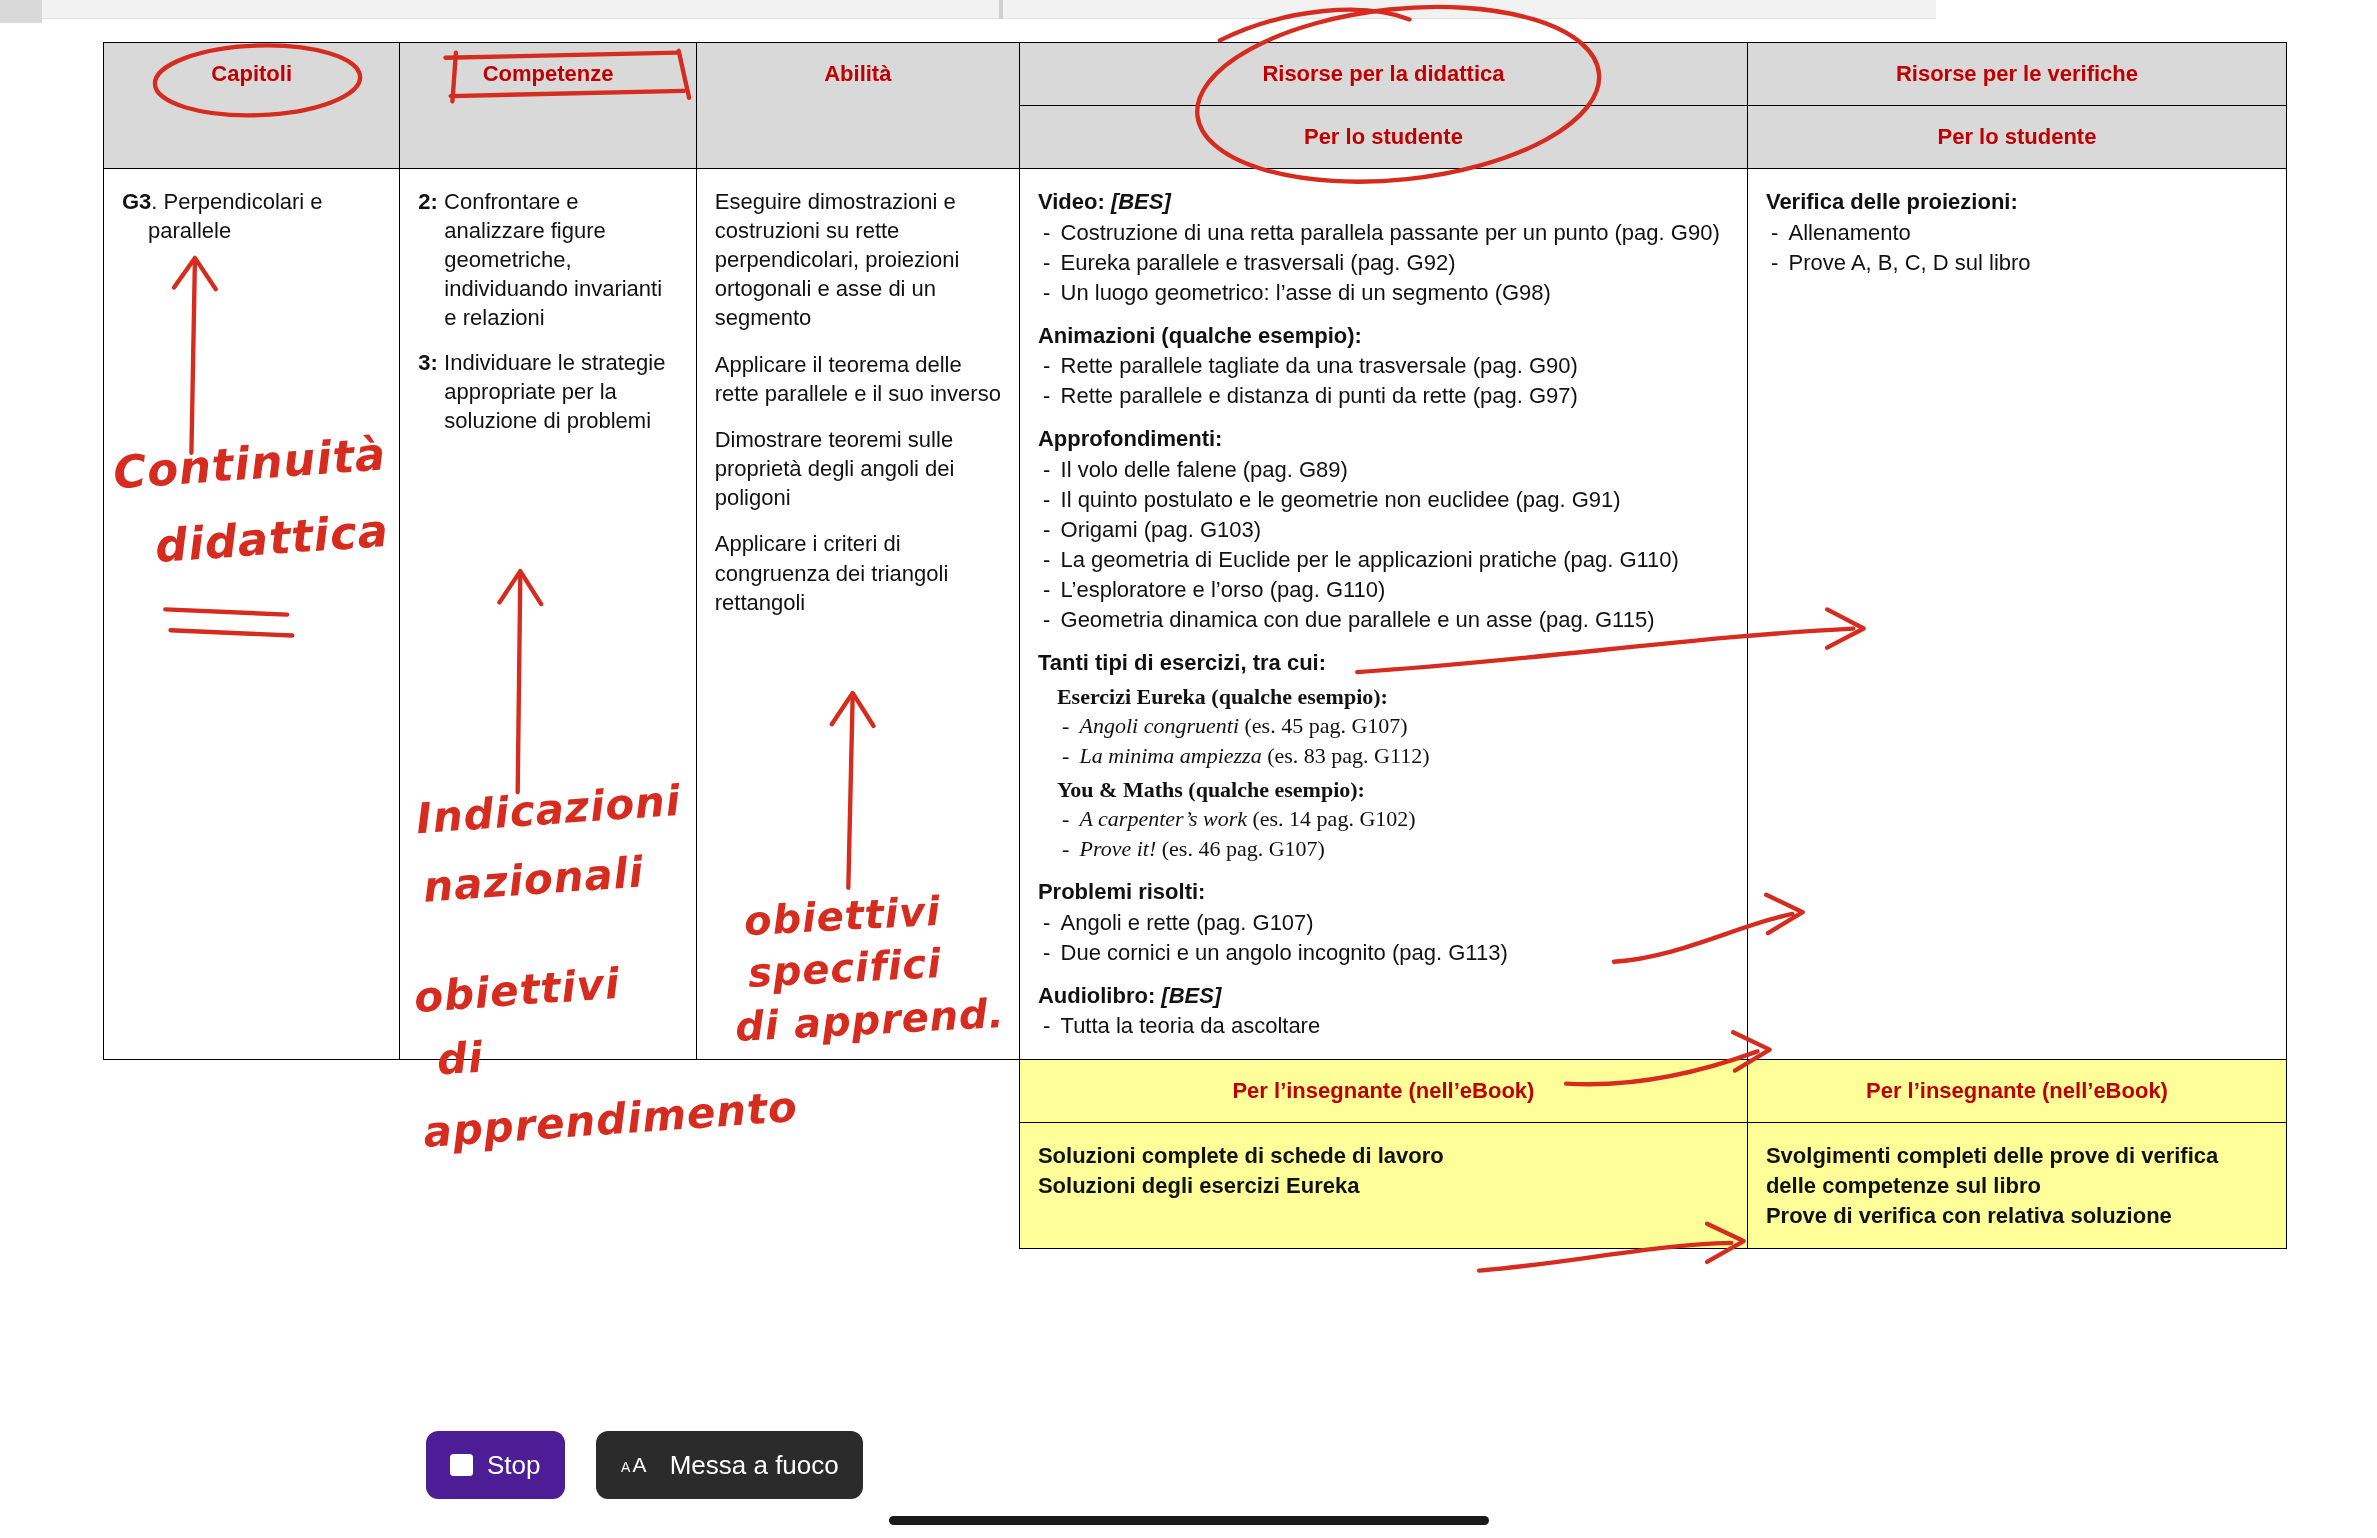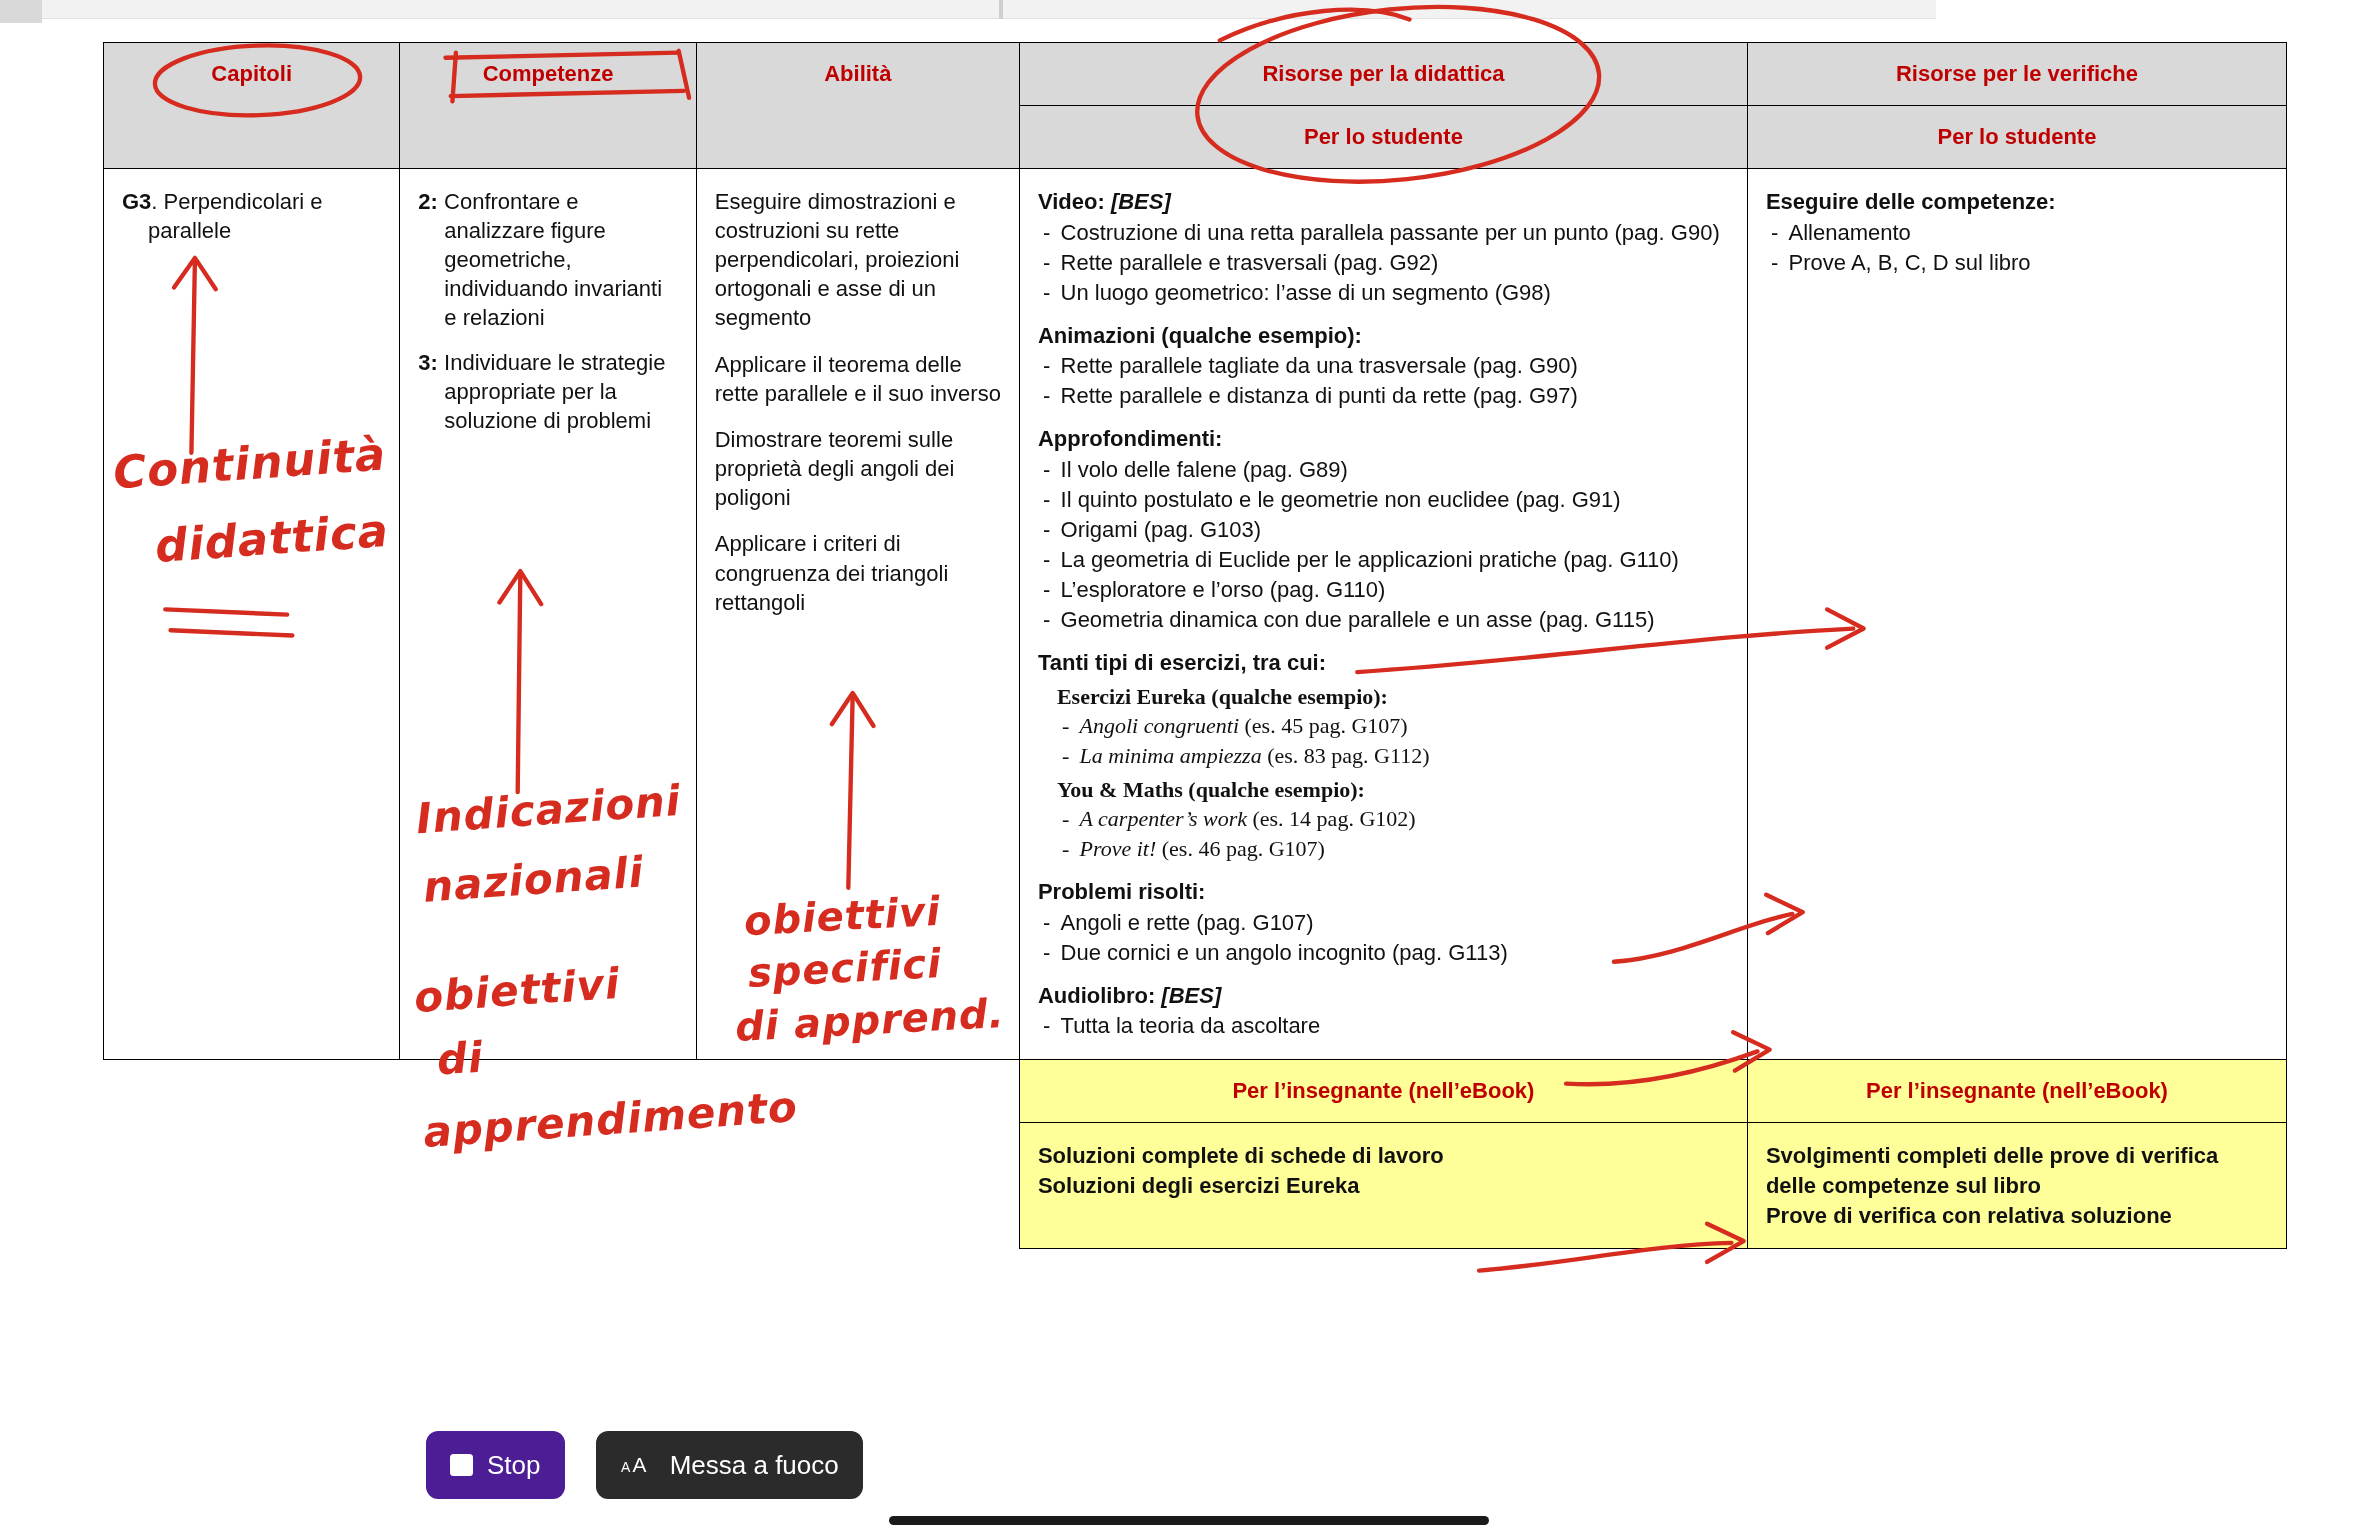--- a/index.html
+++ b/index.html
@@ -240,21 +240,21 @@
 
         <td class="cell">
 
           <div class="grp">
             <div class="grp-title">
               <span>Video:</span>
               <i>[BES]</i>
             </div>
             <ul class="dash">
               <li>Costruzione di una retta parallela passante per un punto (pag. G90)</li>
-              <li>Rette parallele e trasversali (pag. G92)</li>
+              <li>Eureka parallele e trasversali (pag. G92)</li>
               <li>Un luogo geometrico: l’asse di un segmento (G98)</li>
             </ul>
           </div>
 
           <div class="grp">
             <div class="grp-title">Animazioni (qualche esempio):</div>
             <ul class="dash">
               <li>Rette parallele tagliate da una trasversale (pag. G90)</li>
               <li>Rette parallele e distanza di punti da rette (pag. G97)</li>
             </ul>
@@ -304,21 +304,21 @@
               <i>[BES]</i>
             </div>
             <ul class="dash">
               <li>Tutta la teoria da ascoltare</li>
             </ul>
           </div>
         </td>
 
         <td class="cell">
           <div class="grp">
-            <div class="grp-title">Eseguire delle competenze:</div>
+            <div class="grp-title">Verifica delle proiezioni:</div>
             <ul class="dash">
               <li>Allenamento</li>
               <li>Prove A, B, C, D sul libro</li>
             </ul>
           </div>
         </td>
       </tr>
 
       <tr>
         <td style="border:none; background:#ffffff;"></td>

